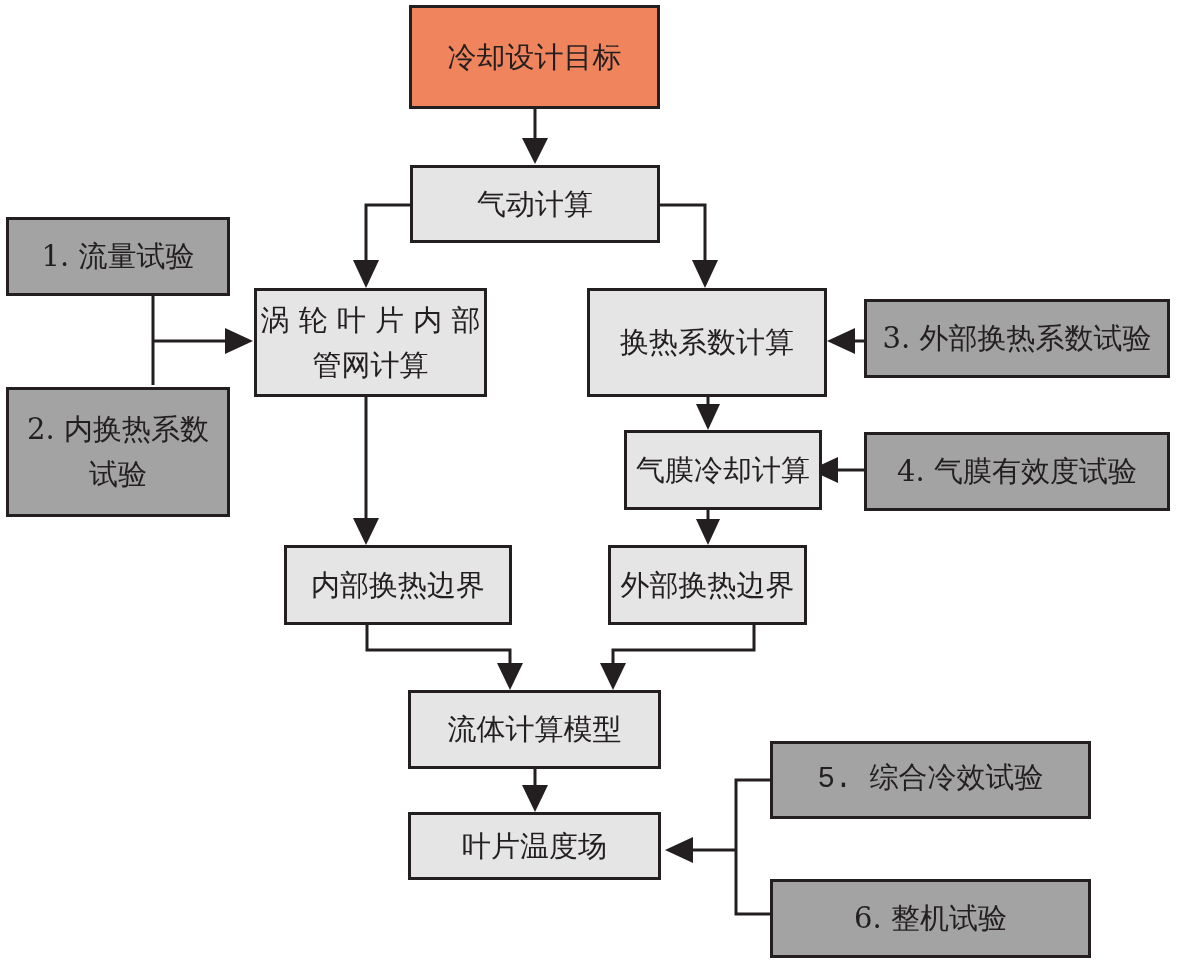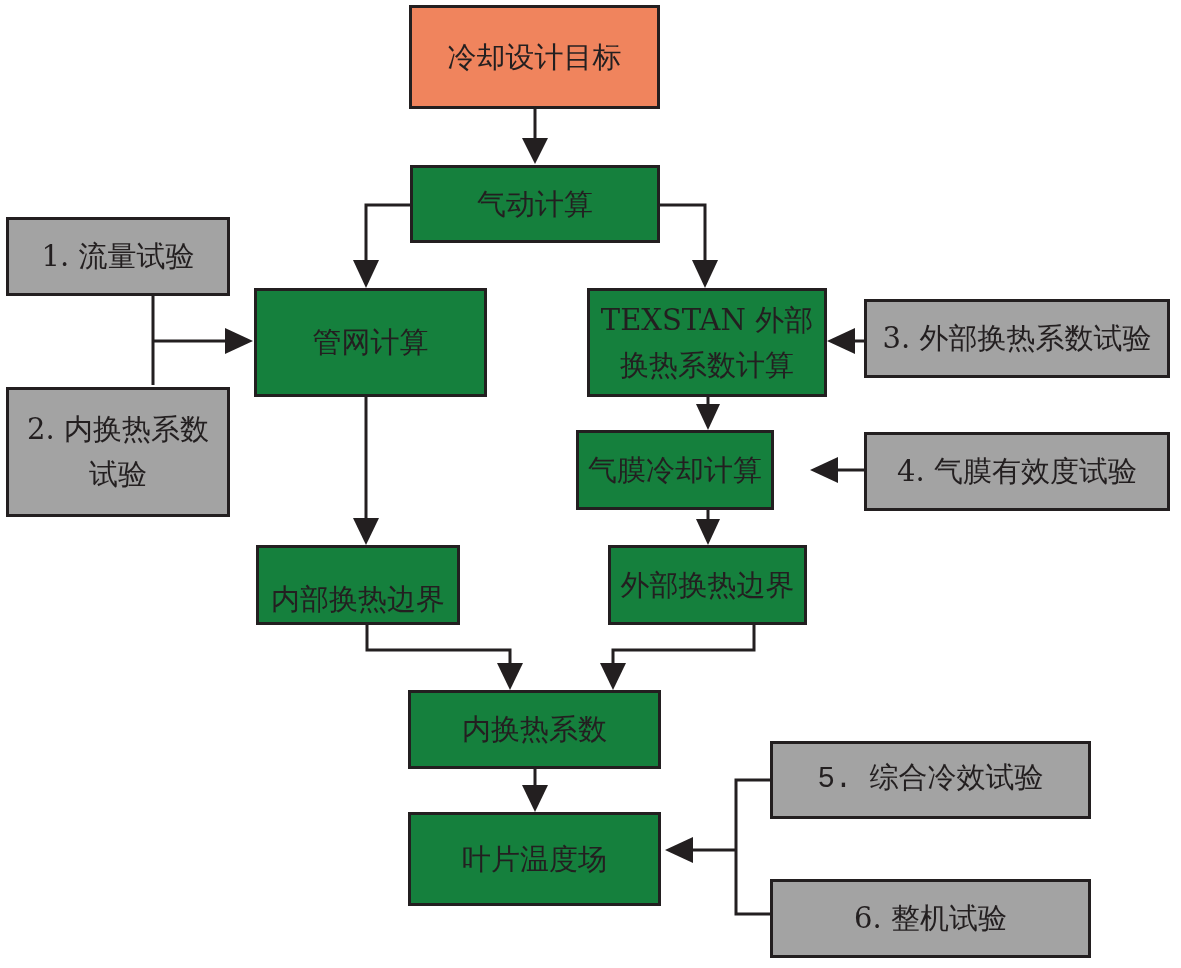--- a/index.html
+++ b/index.html
@@ -2,21 +2,21 @@
 <html><head>
 <meta charset="utf-8">
 <style>
   html, body { margin:0; padding:0; background:#ffffff; }
   body { width:1181px; height:968px; position:relative; overflow:hidden;
          font-family:"DejaVu Serif","Liberation Serif",serif; color:#231f20; }
   .box { position:absolute; box-sizing:border-box; border:3px solid #231f20;
          display:flex; align-items:center; justify-content:center; text-align:center;
          font-size:29px; line-height:1.55; }
   .goal { background:#f0845d; }
-  .calc { background:#15803d; }
+  .calc { background:#e5e5e5; }
   .test { background:#a3a3a3; }
   .box span { display:block; }
   svg.links { position:absolute; left:0; top:0; }
   .line { fill:none; stroke:#231f20; stroke-width:3; }
   .head { fill:#231f20; }
 </style>
 </head>
 <body>
 
 <svg class="links" width="1181" height="968">
@@ -74,81 +74,81 @@
 </div>
 
 <div class="box test" style="left:6px;top:217px;width:224px;height:79px;">
   <div>
       <span>1. 流量试验</span>
     </div>
 </div>
 
 <div class="box calc" style="left:254px;top:288px;width:233px;height:109px;">
   <div>
+    <span>涡 轮 叶 片 内 部</span>
     <span>管网计算</span>
   </div>
 </div>
 
 <div class="box calc" style="left:587px;top:288px;width:240px;height:109px;">
   <div>
-    <span>TEXSTAN 外部</span>
     <span>换热系数计算</span>
   </div>
 </div>
 
 <div class="box test" style="left:864px;top:299px;width:306px;height:79px;">
   <div>
       <span>3. 外部换热系数试验</span>
     </div>
 </div>
 
 <div class="box test" style="left:6px;top:387px;width:224px;height:130px;">
   <div>
     <span>2. 内换热系数</span>
     <span>试验</span>
   </div>
 </div>
 
-<div class="box calc" style="left:576px;top:430px;width:198px;height:80px;">
+<div class="box calc" style="left:624px;top:430px;width:198px;height:80px;">
   <div>
       <span>气膜冷却计算</span>
     </div>
 </div>
 
 <div class="box test" style="left:864px;top:432px;width:306px;height:79px;">
   <div>
       <span>4. 气膜有效度试验</span>
     </div>
 </div>
 
-<div class="box calc" style="left:256px;top:545px;width:204px;height:80px;align-items:flex-end;">
+<div class="box calc" style="left:284px;top:545px;width:228px;height:80px;">
   <div>
       <span>内部换热边界</span>
     </div>
 </div>
 
 <div class="box calc" style="left:608px;top:545px;width:199px;height:80px;">
   <div>
       <span>外部换热边界</span>
     </div>
 </div>
 
 <div class="box calc" style="left:408px;top:690px;width:253px;height:79px;">
   <div>
-      <span>内换热系数</span>
+      <span>流体计算模型</span>
     </div>
 </div>
 
 <div class="box test" style="left:770px;top:741px;width:321px;height:78px;font-family:Liberation Mono, monospace;">
   <div>
       <span>5. 综合冷效试验</span>
     </div>
 </div>
 
-<div class="box calc" style="left:408px;top:812px;width:253px;height:94px;">
+<div class="box calc" style="left:408px;top:812px;width:253px;height:68px;">
   <div>
       <span>叶片温度场</span>
     </div>
 </div>
 
 <div class="box test" style="left:770px;top:879px;width:321px;height:79px;">
   <div>
       <span>6. 整机试验</span>
     </div>
 </div>

